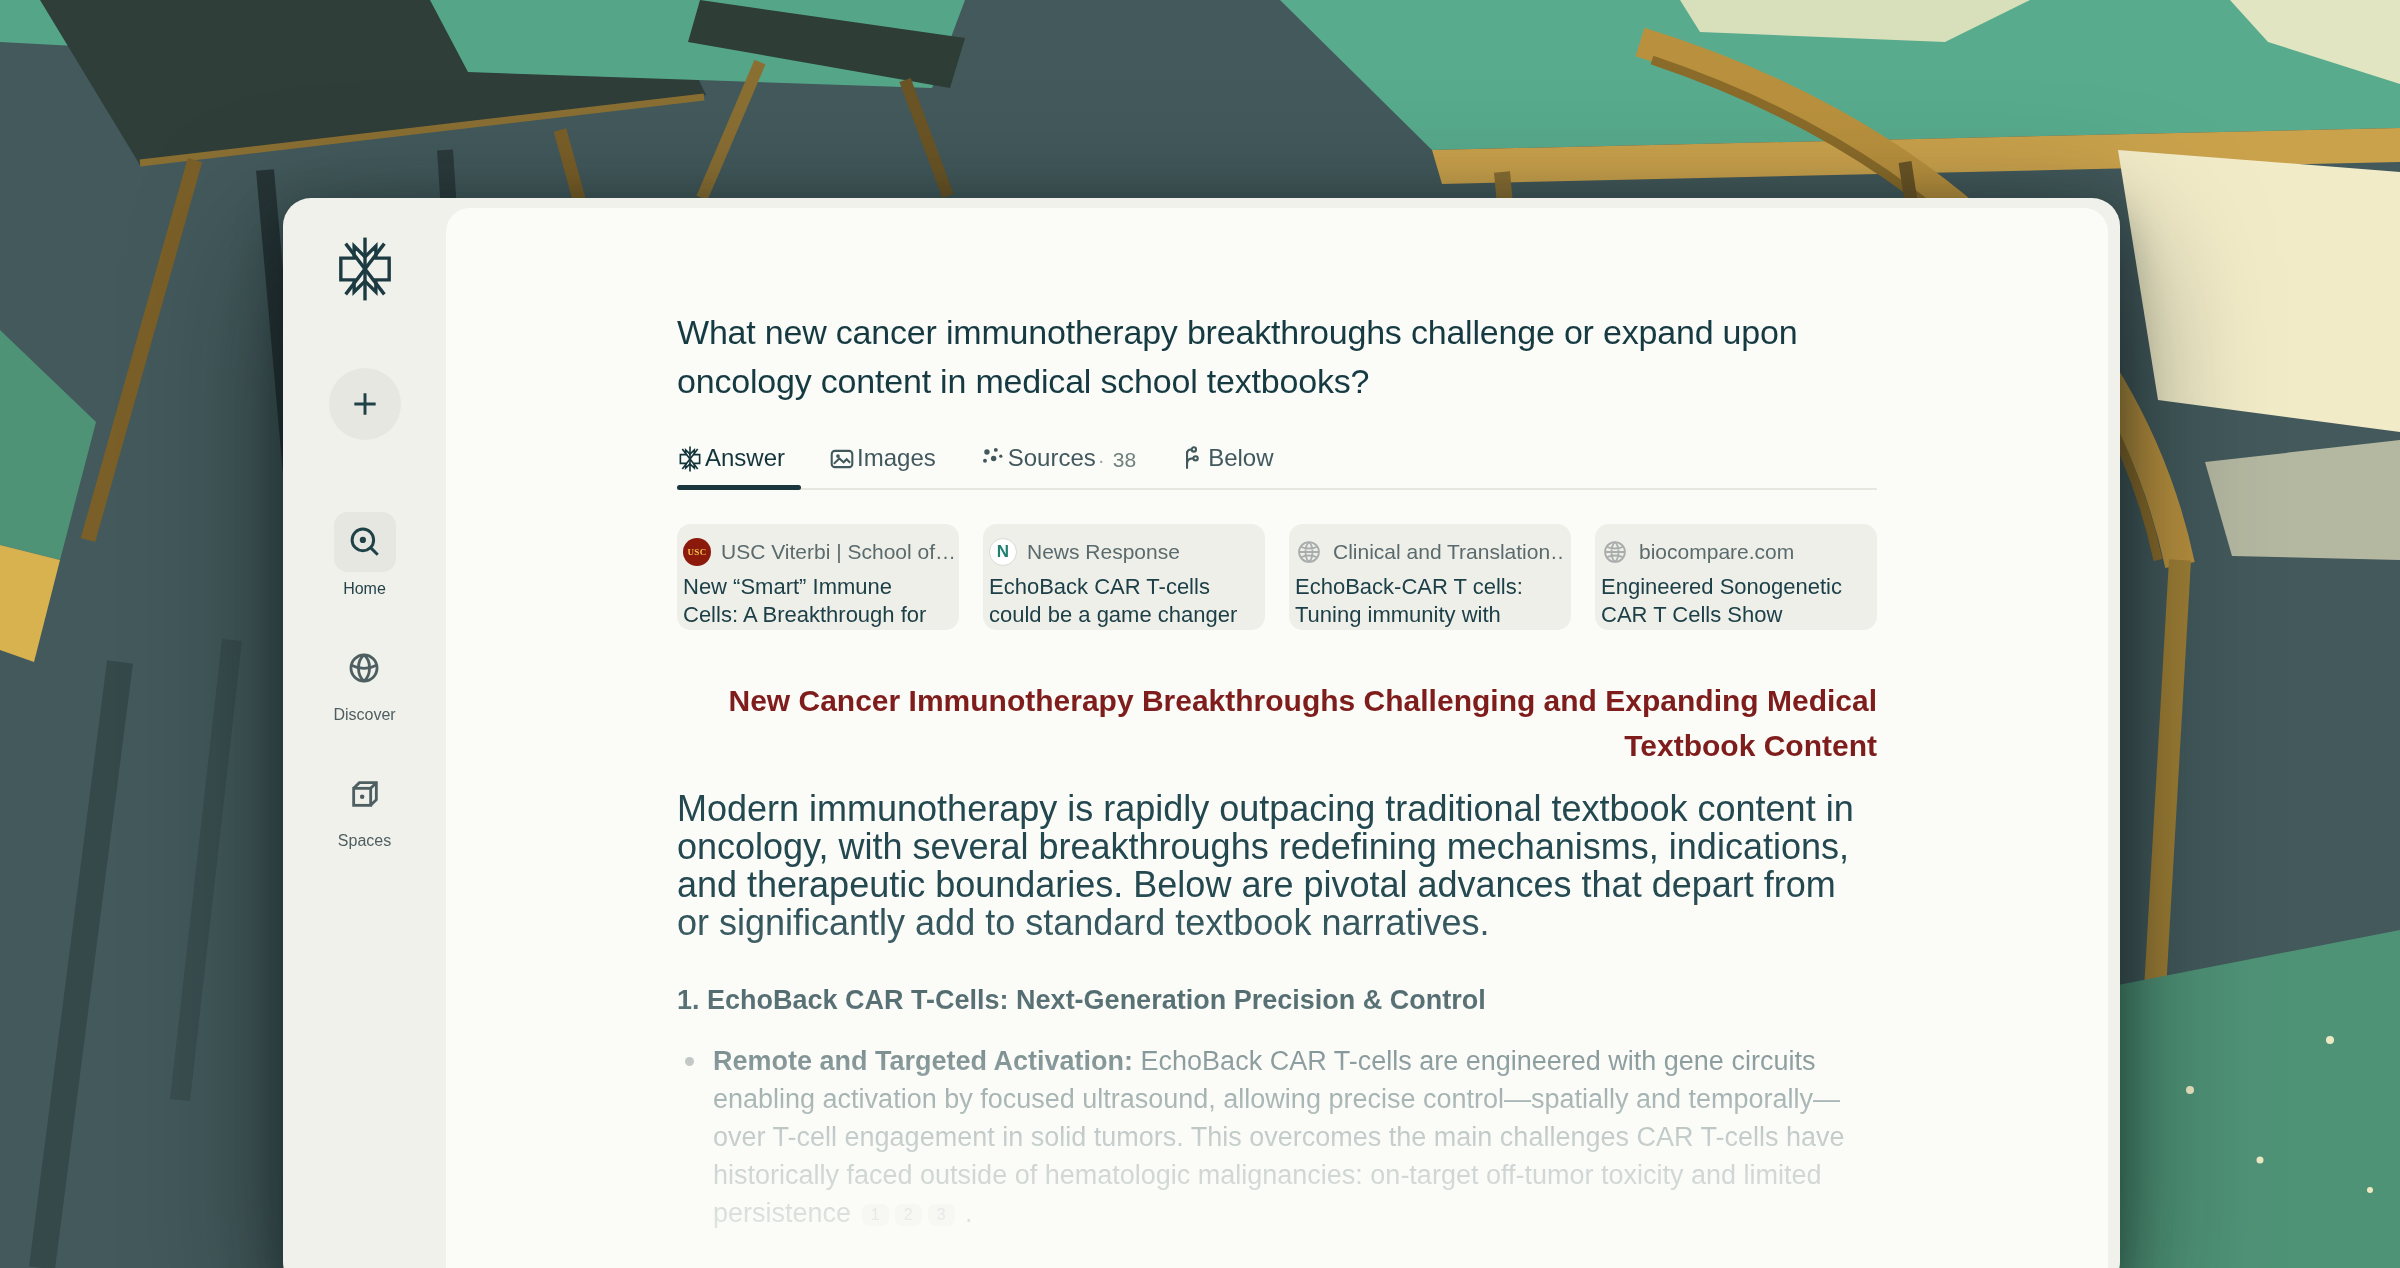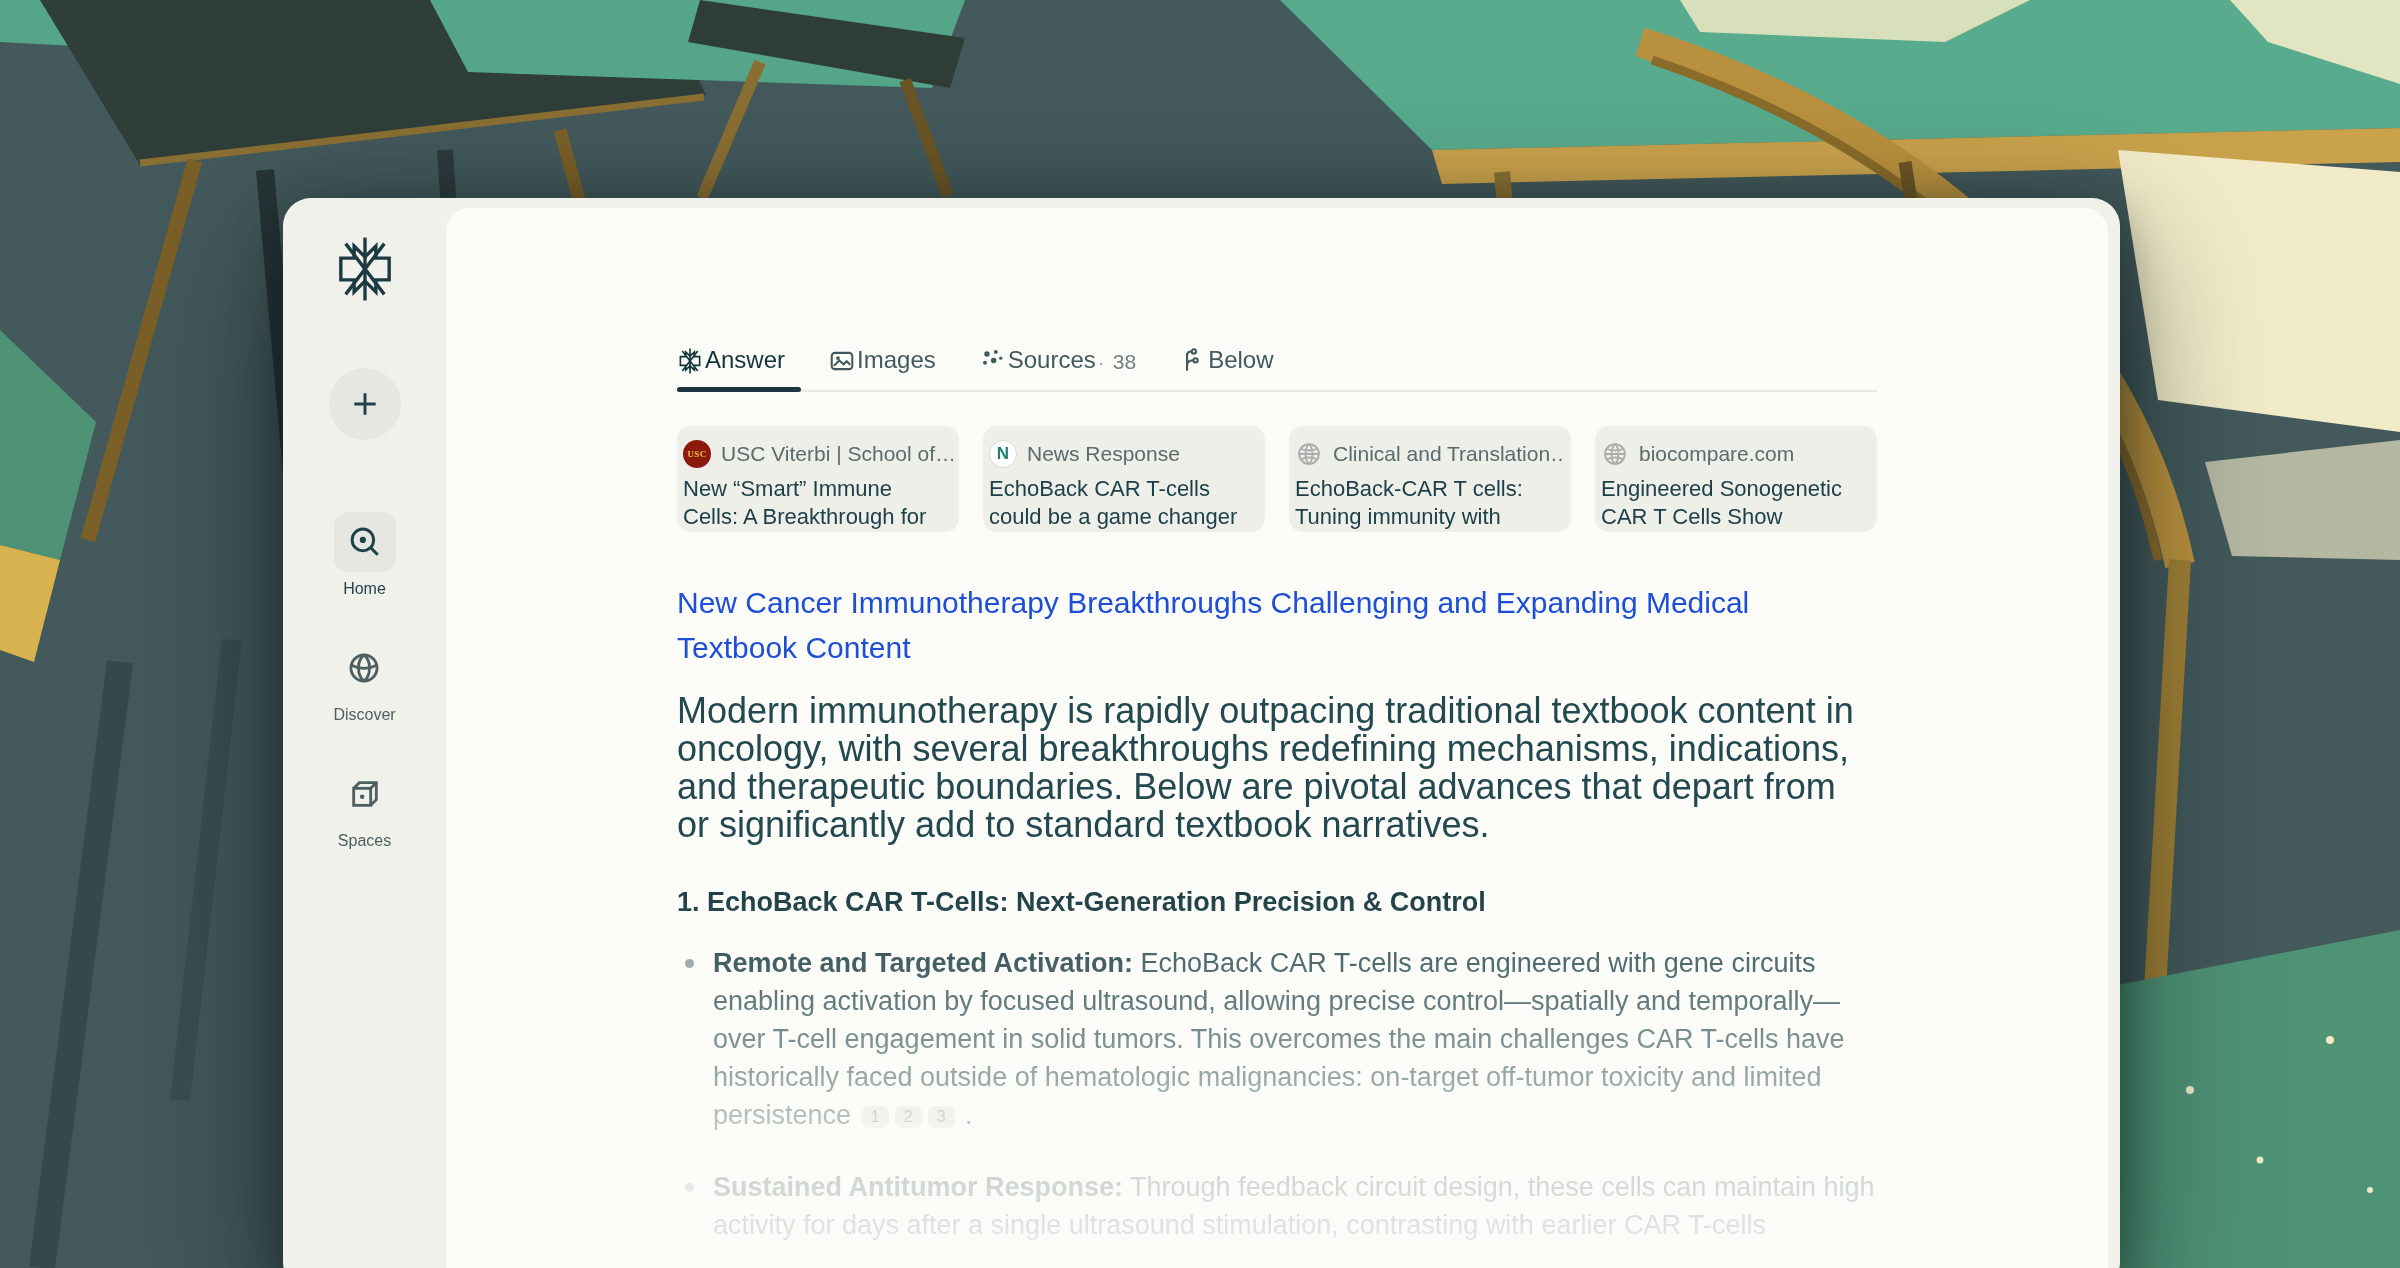--- a/index.html
+++ b/index.html
@@ -59,21 +59,21 @@
     box-sizing:border-box;cursor:pointer;overflow:hidden;
   }
   .card-head{display:flex;align-items:center;gap:10px;}
   .favicon{width:28px;height:28px;border-radius:50%;flex:0 0 auto;display:flex;align-items:center;justify-content:center;}
   .favicon.usc{background:#8c1a0c;color:#f0c24b;font-family:"Liberation Serif",serif;font-weight:bold;font-size:9px;letter-spacing:.3px;}
   .favicon.news{background:#ffffff;border:1px solid #d9d9d2;box-sizing:border-box;color:#1f7f70;font-weight:bold;font-size:17px;}
   .favicon svg{width:28px;height:28px;}
   .card-domain{font-size:21px;color:#5a6a6d;white-space:nowrap;overflow:hidden;}
   .card-title{margin-top:7px;font-size:22px;line-height:28px;color:#1d4048;font-weight:500;}
   
-  h2.answer-h{margin:48px 0 0;font-size:30px;line-height:45px;font-weight:400;color:#1d4ed8;}
+  h2.answer-h{margin:48px 0 0;font-size:30px;line-height:45px;font-weight:700;color:#7f1d1d;text-align:right;}
   p.intro{margin:22px 0 0;font-size:36px;line-height:38px;color:#234850;}
   h3.section-h{margin:40px 0 0;font-size:27px;line-height:36px;font-weight:700;color:#1b3d44;}
   ul.bullets{margin:24px 0 0;padding:0 0 0 36px;list-style:none;}
   ul.bullets li{position:relative;font-size:27px;line-height:38px;color:#2a4b52;margin-bottom:34px;}
   ul.bullets li::before{
     content:"";position:absolute;left:-28px;top:15px;width:9px;height:9px;border-radius:50%;background:#8f9c9b;
   }
   .lead{font-weight:700;color:#1b3d44;}
   .cite{
     display:inline-block;min-width:15px;padding:2px 6px;margin:0 3px;border-radius:7px;
@@ -190,20 +190,21 @@
           <circle cx="10" cy="14" r="1.6" fill="#4e5f61" stroke="none"></circle>
         </svg>
       </div>
       <div class="nav-label">Spaces</div>
     </div>
   </div>
 
   <div class="panel">
     <div class="content">
 
+      <h1 class="question">What new cancer immunotherapy breakthroughs challenge or expand upon oncology content in medical school textbooks?</h1>
 
       <div class="tabs">
         <div class="tab active">
           <svg viewBox="0 0 48 54" fill="none" stroke="#13343b" stroke-width="3.4">
             <path d="M24 1 V53"></path>
               <path d="M8 6 L40 48"></path>
               <path d="M40 6 L8 48"></path>
             <path d="M4 18 H15 V8 L24 17 L33 8 V18 H44 V36 H33 V46 L24 37 L15 46 V36 H4 Z"></path>
           </svg>
           <span>Answer</span>

